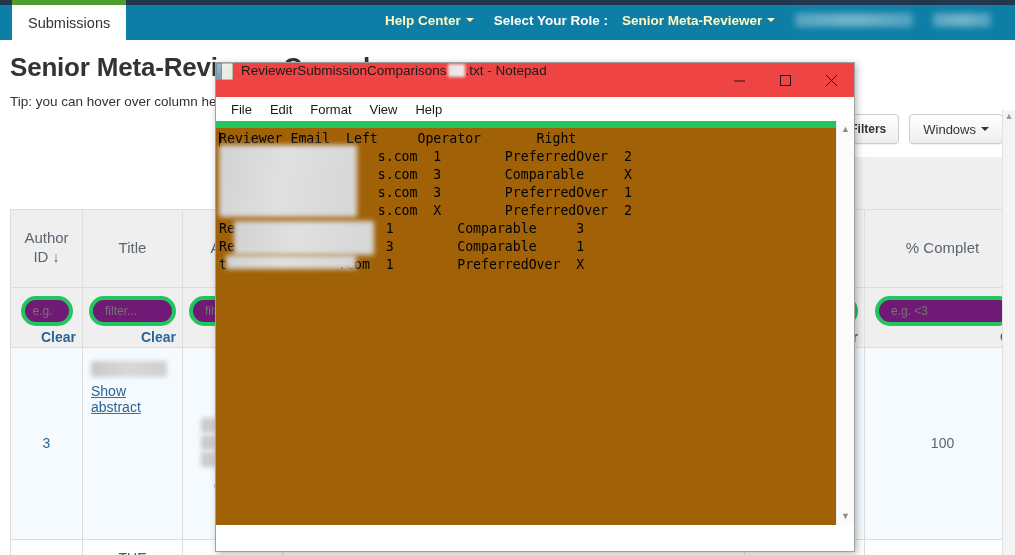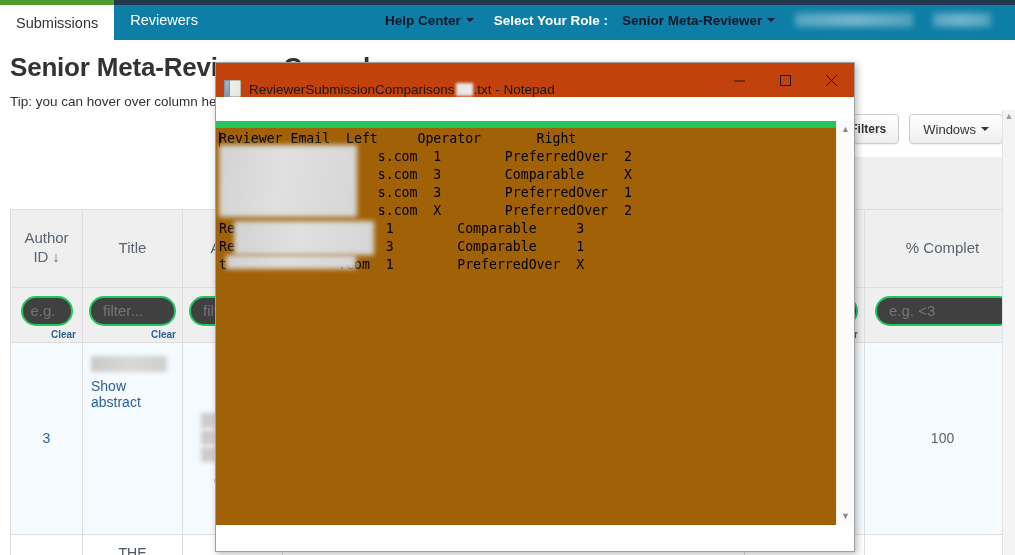--- a/index.html
+++ b/index.html
@@ -15,34 +15,34 @@
 
   
   .navbar {
     position: absolute; left: 0; top: 0; width: 1015px; height: 40px;
     background: #0d7ea6;
   }
   .nav-topline {
     position: absolute; left: 0; top: 0; width: 1015px; height: 5px;
     background: #23384e;
   }
-  .nav-items { position: absolute; left: 0; top: 0; height: 40px; display: flex; align-items: stretch; }
+  .nav-items { position: absolute; left: 12px; top: 0; height: 40px; display: flex; align-items: stretch; }
   .nav-tab {
     display: flex; align-items: center; padding: 0 16px;
     color: #ffffff; font-size: 14.5px; white-space: nowrap;
     cursor: pointer; position: relative;
   }
   .nav-tab.active {
     background: #ffffff; color: #333333;
     border-top: 5px solid #4d9c2f;
     padding-top: 0;
   }
   .nav-right { position: absolute; left: 375px; top: 0; height: 40px; display: flex; align-items: center; }
   .nav-link {
-    color: #0f172a; font-size: 13.5px; font-weight: bold;
+    color: #fef9c3; font-size: 13.5px; font-weight: bold;
     padding: 0 10px; white-space: nowrap; cursor: pointer;
     display: flex; align-items: center;
   }
   .nav-static {
     color: #ffffff; font-size: 13.5px; font-weight: bold;
     padding: 0 4px 0 10px; white-space: nowrap;
   }
   .caret-down {
     display: inline-block; width: 0; height: 0; margin-left: 5px;
     border-left: 4px solid transparent; border-right: 4px solid transparent;
@@ -96,44 +96,44 @@
     text-align: center; font-weight: normal; font-size: 15px; color: #5a6570;
     padding: 4px 6px; line-height: 1.25;
   }
   .sort-arrow { font-size: 14px; }
   .flt-row td {
     background: #efefef; height: 54px; text-align: center;
     vertical-align: top; padding: 8px 6px 2px 6px;
   }
   .flt-input {
     width: 100%; max-width: 160px; height: 30px;
-    border: 2px solid #22c55e; border-radius: 15px;
-    background: #404040; color: #8d949b; font-size: 15px;
+    border: 4px solid #22c55e; border-radius: 15px;
+    background: #701a75; color: #8d949b; font-size: 12px;
     padding: 0 12px; outline: none;
     font-family: "Liberation Sans", sans-serif;
   }
   .flt-input.tiny { max-width: 52px; padding: 0 8px; }
   .flt-clear {
-    display: block; margin-top: 3px; font-size: 10px;
+    display: block; margin-top: 3px; font-size: 14px;
     color: #2a6496; text-align: right; cursor: pointer;
     font-weight: bold;
   }
   .data-row td {
     background: #f4fafd; height: 192px; vertical-align: top;
     text-align: center; padding: 10px 8px; font-size: 14px;
   }
   .data-row.alt td { background: #ffffff; height: 40px; vertical-align: top; }
   .cell-id { color: #2a6496; vertical-align: middle !important; }
   .link { color: #2a6496; cursor: pointer; }
   .blurbar {
     height: 15px; border-radius: 2px; margin: 2px auto;
     background: linear-gradient(90deg, #c9c9c9, #d8d8d8, #cfcfcf);
     filter: blur(2.2px);
   }
-  .title-inner { position: relative; text-align: left; }
+  .title-inner { position: relative; text-align: left; text-decoration: underline; }
   .title-blur { width: 92%; height: 16px; margin: 3px 0 6px 0; }
   .author-stack { margin-top: 60px; }
   .author-stack .blurbar { width: 76%; margin-left: auto; margin-right: auto; }
   .cmt-note { margin-top: 10px; color: #5a6570; font-size: 14px; }
   .cell-mid { vertical-align: middle !important; }
   .cell-meta { vertical-align: middle !important; line-height: 1.4; }
   .row2-title { text-align: left; color: #4a5560; font-size: 15px; padding-left: 4px; }
 
   
   .page-scroll {
@@ -146,22 +146,22 @@
   .notepad {
     position: absolute; left: 215px; top: 62px;
     width: 640px; height: 490px;
     background: #ffffff;
     border: 1px solid #a0a0a0;
     box-shadow: 2px 2px 7px rgba(0,0,0,.28);
     font-family: "Liberation Sans", sans-serif;
     overflow: hidden;
   }
   .np-titlebar {
-    position: relative; height: 34px; background: #c2410c;
-    display: flex; align-items: flex-end; padding-left: 8px;
+    position: relative; height: 34px; background: #ef4444;
+    display: flex; align-items: flex-start; 
   }
   .np-icon {
     width: 17px; height: 17px; margin-right: 8px; position: relative;
     background: linear-gradient(135deg, #f2f2ee 0%, #e7e7df 100%);
     border: 1px solid #b9b9ae; border-radius: 1px;
   }
   .np-icon::before {
     content: ""; position: absolute; left: -1px; top: -1px; bottom: -1px; width: 4px;
     background: linear-gradient(#9fb7c9, #7f9cb3); border: 1px solid #7e93a3;
   }
@@ -240,23 +240,20 @@
 <body>
 
 <div id="root">
 
   <div class="navbar">
     <div class="nav-topline"></div>
 
     <div class="nav-items">
       <div class="nav-tab active">
         <span>Submissions</span>
-      </div>
-      <div class="nav-tab">
-        <span>Reviewers</span>
       </div>
     </div>
 
     <div class="nav-right">
       <div class="nav-link">
         <span>Help Center</span>
         <span class="caret-down"></span>
       </div>
       <div class="nav-static">Select Your Role :</div>
       <div class="nav-link">
@@ -392,20 +389,27 @@
         </div>
         <div class="np-wbtn">
           <svg width="11" height="11" viewBox="0 0 11 11">
               <line x1="0" y1="0" x2="11" y2="11" stroke="#1a1a1a" stroke-width="1"></line>
               <line x1="11" y1="0" x2="0" y2="11" stroke="#1a1a1a" stroke-width="1"></line>
             </svg>
         </div>
       </div>
     </div>
 
+    <div class="np-menubar">
+      <div class="np-menu">File</div>
+      <div class="np-menu">Edit</div>
+      <div class="np-menu">Format</div>
+      <div class="np-menu">View</div>
+      <div class="np-menu">Help</div>
+    </div>
 
     <div class="np-textwrap">
       <div class="np-caret"></div>
       <div class="np-text">Reviewer Email  Left     Operator       Right
                     s.com  1        PreferredOver  2
                     s.com  3        Comparable     X
                     s.com  3        PreferredOver  1
                     s.com  X        PreferredOver  2
 Re             .cmt  1        Comparable     3
 Re             .cmt  3        Comparable     1

